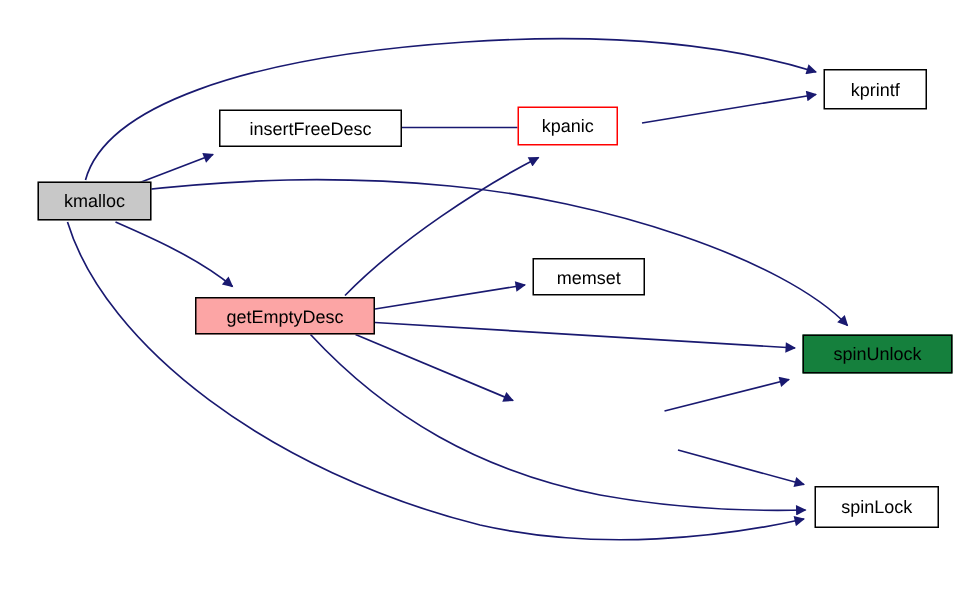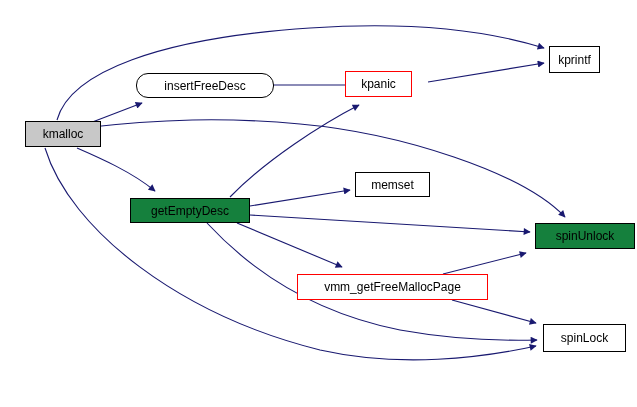--- a/index.html
+++ b/index.html
@@ -66,37 +66,34 @@
       <path d="M250,215 L530,232" class="edge" stroke="#191970" marker-end="url(#arrowhead)"></path>
       <path d="M237,223 L342,267" class="edge" stroke="#191970" marker-end="url(#arrowhead)"></path>
       <path d="M207,223 C258,278 320,314 400,330 C450,339 496,341 537,340" class="edge" stroke="#191970" marker-end="url(#arrowhead)"></path>
       <path d="M443,274 L526,253" class="edge" stroke="#191970" marker-end="url(#arrowhead)"></path>
       <path d="M452,300 L536,323" class="edge" stroke="#191970" marker-end="url(#arrowhead)"></path>
     </svg>
 
   <div class="node" style="left: 6px; top: 121px; width: 76px; height: 26px; background: rgb(200, 200, 200); border-color: rgb(0, 0, 0); color: rgb(0, 0, 0); margin-left: 19px;">
     <span>kmalloc</span>
   </div>
-  <div class="node" style="left: 136px; top: 73px; width: 138px; height: 25px; background: rgb(255, 255, 255); border-color: rgb(0, 0, 0); color: rgb(0, 0, 0); border-radius: 12px;">
+  <div class="node" style="left: 146px; top: 73px; width: 122px; height: 25px; background: rgb(255, 255, 255); border-color: rgb(0, 0, 0); color: rgb(0, 0, 0);">
     <span>insertFreeDesc</span>
   </div>
   <div class="node" style="left: 345px; top: 71px; width: 67px; height: 26px; background: rgb(255, 255, 255); border-color: rgb(255, 0, 0); color: rgb(0, 0, 0);">
     <span>kpanic</span>
   </div>
-  <div class="node" style="left: 549px; top: 46px; width: 51px; height: 27px; background: rgb(255, 255, 255); border-color: rgb(0, 0, 0); color: rgb(0, 0, 0);">
+  <div class="node" style="left: 549px; top: 46px; width: 69px; height: 27px; background: rgb(255, 255, 255); border-color: rgb(0, 0, 0); color: rgb(0, 0, 0);">
     <span>kprintf</span>
   </div>
-  <div class="node" style="left: 130px; top: 198px; width: 120px; height: 25px; background: #15803d; border-color: rgb(0, 0, 0); color: rgb(0, 0, 0);">
+  <div class="node" style="left: 130px; top: 198px; width: 120px; height: 25px; background: #fca5a5; border-color: rgb(0, 0, 0); color: rgb(0, 0, 0);">
     <span>getEmptyDesc</span>
   </div>
   <div class="node" style="left: 355px; top: 172px; width: 75px; height: 25px; background: rgb(255, 255, 255); border-color: rgb(0, 0, 0); color: rgb(0, 0, 0);">
     <span>memset</span>
   </div>
   <div class="node" style="left: 535px; top: 223px; width: 100px; height: 26px; background: #15803d; border-color: rgb(0, 0, 0); color: rgb(0, 0, 0);">
     <span>spinUnlock</span>
   </div>
-  <div class="node" style="left: 297px; top: 274px; width: 191px; height: 26px; background: rgb(255, 255, 255); border-color: rgb(255, 0, 0); color: rgb(0, 0, 0);">
-    <span>vmm_getFreeMallocPage</span>
-  </div>
   <div class="node" style="left: 543px; top: 324px; width: 83px; height: 28px; background: rgb(255, 255, 255); border-color: rgb(0, 0, 0); color: rgb(0, 0, 0);">
     <span>spinLock</span>
   </div>
 </div>
 
 </body></html>

